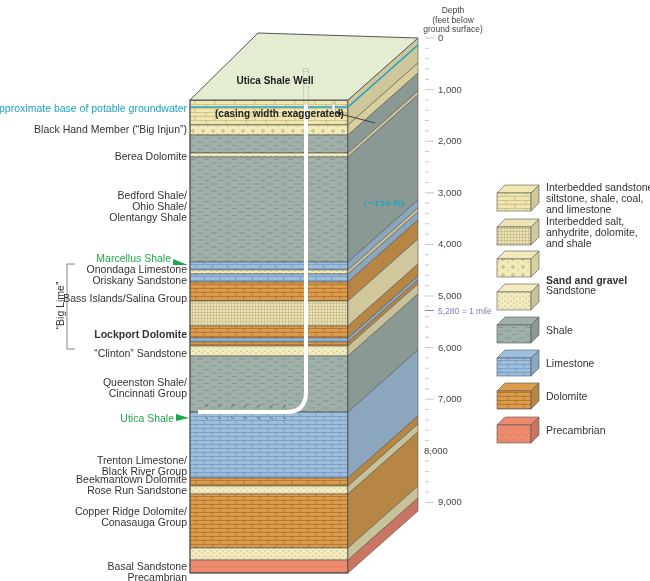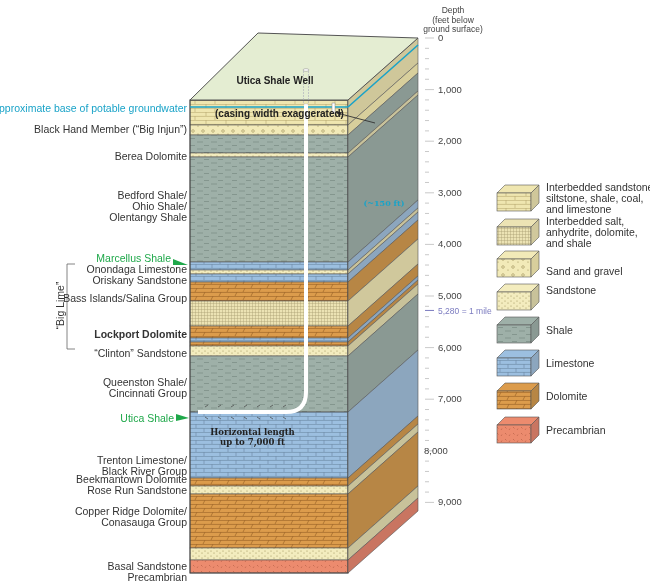--- a/index.html
+++ b/index.html
@@ -227,22 +227,20 @@
       </g>
   </svg>
 
   <div class="lbl" style="left:215px;top:53px;width:120px;text-align:center;font-weight:bold;font-size:10px;color:#222;">
     <div>Utica Shale Well</div>
     <div>(casing width exaggerated)</div>
   </div>
 
   <div class="lbl blue" style="right:463px;top:103px;">Approximate base of potable groundwater</div>
   <div class="lbl" style="left:360px;top:166px;width:48px;text-align:center;color:#1aa3c8;font-weight:bold;font-family:'DejaVu Serif',serif;font-size:8px;margin-top:32px;">(~150 ft)</div>
-  <div class="lbl" style="left:205px;top:427px;width:95px;text-align:center;color:#222;font-weight:bold;font-family:'DejaVu Serif',serif;font-size:8.5px;line-height:10px;">Horizontal length
-up to 7,000 ft</div>
   <div class="lbl" style="left:30px;top:300px;transform:rotate(-90deg);transform-origin:center;width:60px;text-align:center;">“Big Lime”</div>
 
   <div id="flabels">
       <div class="lbl" style="right: 463px; top: 124px;">Black Hand Member (“Big Injun”)</div>
       <div class="lbl" style="right: 463px; top: 151px;">Berea Dolomite</div>
       <div class="lbl" style="right: 463px; top: 190px;">Bedford Shale/
 Ohio Shale/
 Olentangy Shale</div>
       <div class="lbl green" style="right: 479px; top: 253px;">Marcellus Shale</div>
       <div class="lbl" style="right: 463px; top: 264px;">Onondaga Limestone
@@ -280,20 +278,20 @@
     </div>
   <div class="tick" style="left:438px;top:306px;color:#7c7cc0;font-size:8.5px;">5,280 = 1 mile</div>
 
   <div id="legendlabels">
       <div class="leg" style="left: 546px; top: 181.5px;">Interbedded sandstone,
 siltstone, shale, coal,
 and limestone</div>
       <div class="leg" style="left: 546px; top: 215.5px;">Interbedded salt,
 anhydrite, dolomite,
 and shale</div>
-      <div class="leg" style="left: 546px; top: 266px;">Sand and gravel</div>
+      <div class="leg" style="left: 546px; top: 275px; font-weight: bold;">Sand and gravel</div>
       <div class="leg" style="left: 546px; top: 285px;">Sandstone</div>
       <div class="leg" style="left: 546px; top: 324.5px;">Shale</div>
       <div class="leg" style="left: 546px; top: 357.5px;">Limestone</div>
       <div class="leg" style="left: 546px; top: 390.5px;">Dolomite</div>
       <div class="leg" style="left: 546px; top: 424.5px;">Precambrian</div>
     </div>
 </div>
 
 </body></html>

